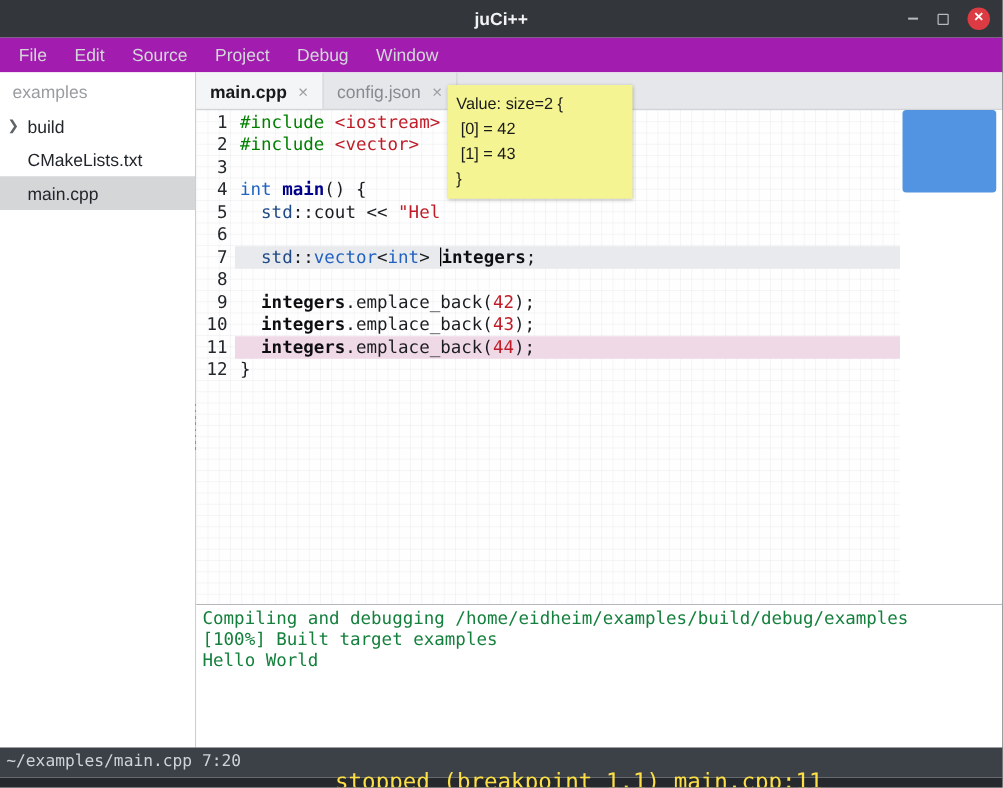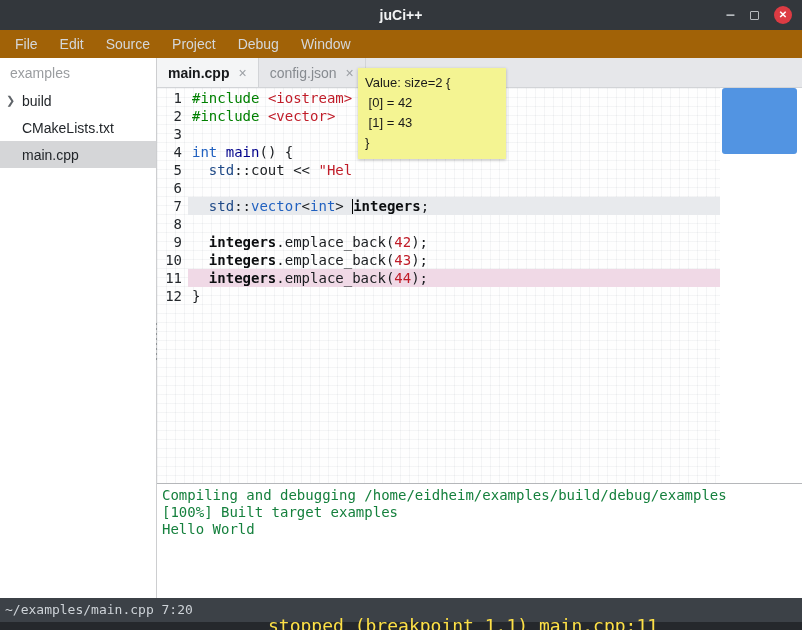--- a/index.html
+++ b/index.html
@@ -21,21 +21,21 @@
     display:flex; align-items:center; gap:15px;
   }
   .ctrl { display:flex; align-items:center; justify-content:center; cursor:default; }
   .min-glyph { color:#b6babe; font-size:16px; font-weight:700; line-height:10px; }
   .restore-box { width:9px; height:9px; border:1.5px solid #b6babe; border-radius:1px; display:inline-block; }
   .ctrl.close { width:18px; height:18px; border-radius:50%; background:#dd3b43; }
   .close-glyph { color:#ffffff; font-size:10px; font-weight:700; line-height:10px; }
 
   
   .menubar {
-    height:28px; background:#a16207; display:flex; align-items:center;
+    height:28px; background:#a21caf; display:flex; align-items:center;
     padding-left:4px; flex:0 0 auto;
   }
   .menu-item { padding:0 11px; color:#d4d7da; font-size:14px; line-height:28px; }
 
   
   .content { flex:1 1 auto; display:flex; position:relative; background:#ffffff; min-height:0; }
 
   .sidebar { width:156px; flex:0 0 auto; background:#ffffff; }
   .sidebar-header { padding:7px 10px 6px 10px; color:#9a9da0; font-size:14px; }
   .tree-item { height:27px; display:flex; align-items:center; padding-left:6px; }
@@ -78,21 +78,21 @@
     height:18px; line-height:18px; padding-left:4px; white-space:pre;
     font-family:"DejaVu Sans Mono", monospace; font-size:14px; color:#1a1d20;
   }
   .code-line.current { background:#e8eaed; }
   .code-line.debug { background:#f0d9e6; }
   .tok-pl { color:#1a1d20; }
   .tok-pp { color:#008000; }
   .tok-str { color:#c01c28; }
   .tok-kw { color:#2161c0; }
   .tok-ns { color:#204a87; }
-  .tok-fn { color:#00008b; font-weight:400;margin-top:44px; }
+  .tok-fn { color:#00008b; font-weight:700;margin-top:44px; }
   .tok-idb { color:#0c0e10; font-weight:700; }
   .tok-id { color:#1a1d20; }
   .tok-num { color:#c01c28; }
   .caret { display:inline-block; width:0; border-left:1.5px solid #000; height:15px; vertical-align:-3px; }
 
   .minimap { width:82px; flex:0 0 auto; background:#ffffff; position:relative; }
   .minimap-thumb { position:absolute; left:2px; right:5px; top:0px; height:66px; background:#5294e2; border-radius:3px; }
 
   
   .tooltip {

